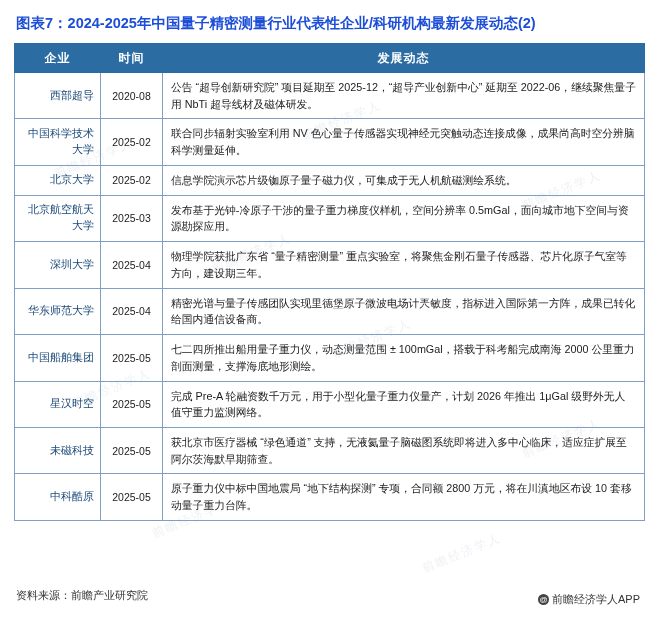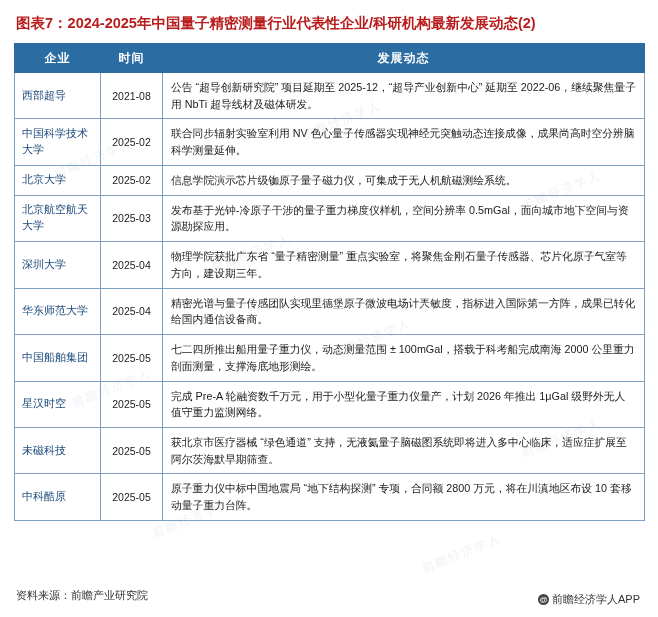--- a/index.html
+++ b/index.html
@@ -17,21 +17,21 @@
   .page {
     position: relative;
     width: 658px;
     height: 617px;
     box-sizing: border-box;
     padding: 10px 14px 0 14px;
   }
   .title {
     font-size: 14.5px;
     font-weight: bold;
-    color: #b91c1c;
+    color: #1d4ed8;
     letter-spacing: 0px;
     margin: 4px 0 10px 2px;
     white-space: nowrap;
   }
   table.main {
     width: 630px;
     border-collapse: collapse;
     table-layout: fixed;
     font-size: 11px;
   }
@@ -47,21 +47,21 @@
     height: 26px;
     text-align: center;
     border: 1px solid #2b6ca3;
     letter-spacing: 1px;
   }
   col.c-company { width: 86px; }
   col.c-time { width: 62px; }
   col.c-desc { width: 482px; }
 
   td.company {
-    text-align: left;
+    text-align: right;
     padding: 5px 6px 5px 7px;
     color: #1b4a7a;
     font-size: 11px;
     line-height: 1.45;
   }
   td.time {
     text-align: center;
     padding: 5px 2px;
     color: #1b1b1b;
     font-size: 10.5px;
@@ -148,21 +148,21 @@
     <thead>
       <tr>
         <th>企业</th>
         <th>时间</th>
         <th>发展动态</th>
       </tr>
     </thead>
     <tbody id="tbody">
         <tr>
           <td class="company">西部超导</td>
-          <td class="time">2021-08</td>
+          <td class="time">2020-08</td>
           <td class="desc">公告 “超导创新研究院” 项目延期至 2025-12，“超导产业创新中心” 延期至 2022-06，继续聚焦量子用 NbTi 超导线材及磁体研发。</td>
         </tr>
         <tr>
           <td class="company">中国科学技术大学</td>
           <td class="time">2025-02</td>
           <td class="desc">联合同步辐射实验室利用 NV 色心量子传感器实现神经元突触动态连接成像，成果尚高时空分辨脑科学测量延伸。</td>
         </tr>
         <tr>
           <td class="company">北京大学</td>
           <td class="time">2025-02</td>

